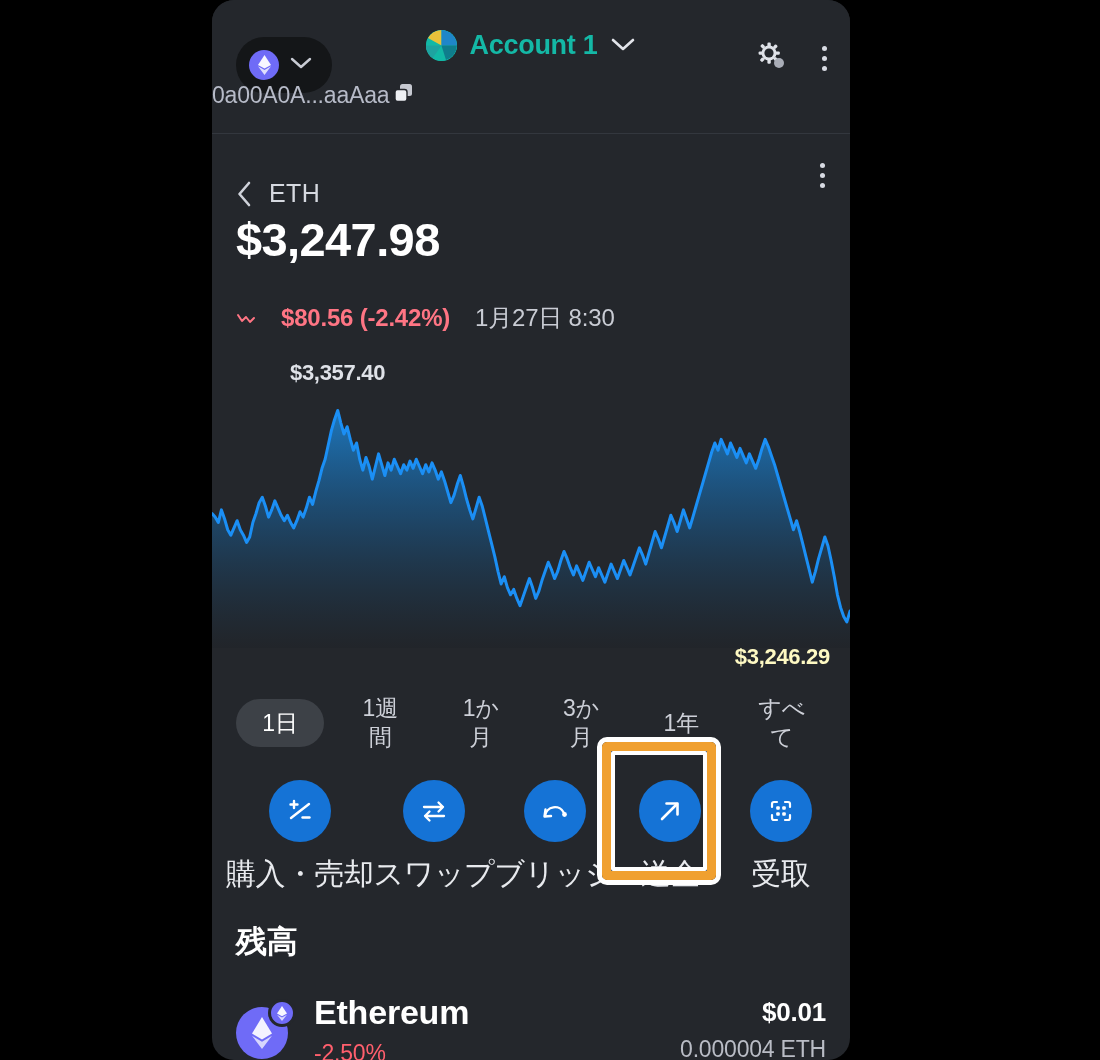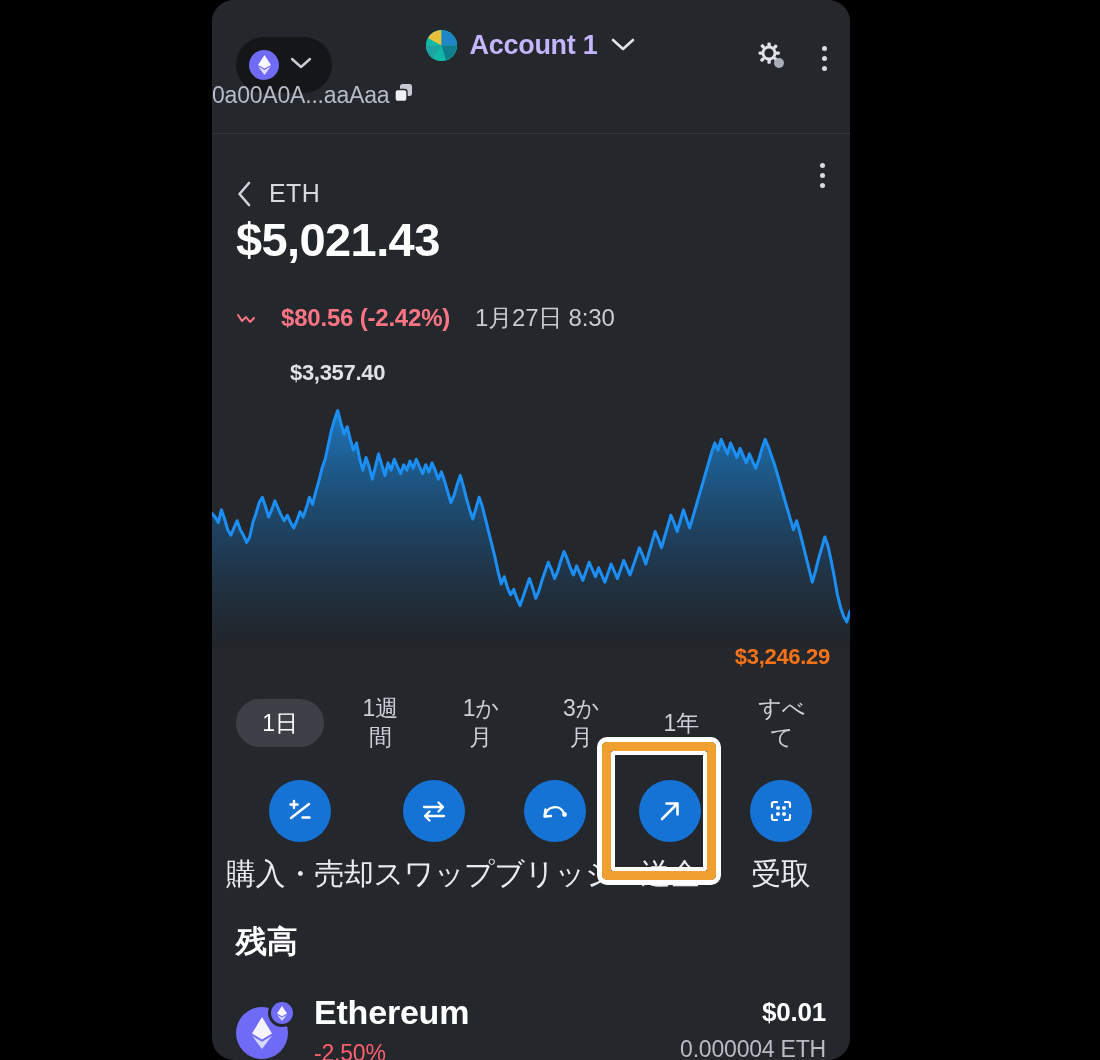--- a/index.html
+++ b/index.html
@@ -79,21 +79,21 @@
     height: 31px;
     border-radius: 50%;
     overflow: hidden;
     flex: none;
     position: relative;
     background: #14c2b0;
   }
   #account-name {
     font-size: 27px;
     font-weight: bold;
-    color: #c4b5fd;
+    color: #14b8a6;
     letter-spacing: -0.3px;
     white-space: nowrap;
   }
   #address-row {
     position: absolute;
     left: 0;
     right: 0;
     top: 80px;
     display: flex;
     align-items: center;
@@ -183,21 +183,21 @@
     font-weight: bold;
     color: #dfe2e8;
     letter-spacing: -0.3px;
   }
   #chart-min-label {
     position: absolute;
     right: 20px;
     bottom: -22px;
     font-size: 22px;
     font-weight: bold;
-    color: #f97316;
+    color: #fef9c3;
     letter-spacing: -0.3px;
   }
   
   #ranges {
     display: flex;
     margin-top: 46px;
     padding: 0 18px;
     box-sizing: border-box;
   }
   .range {
@@ -446,21 +446,21 @@
           </svg>
         </span>
         <span id="asset-symbol">ETH</span>
         <span id="asset-kebab" class="kebab">
           <i></i>
             <i></i>
             <i></i>
         </span>
       </div>
 
-      <div id="big-price">$5,021.43</div>
+      <div id="big-price">$3,247.98</div>
 
       <div id="change-row">
         <span>
           <svg width="20" height="14" viewBox="0 0 20 14">
             <path d="M2 3 L6 9 L10 5 L14 10 L18 6" fill="none" stroke="#ff7584" stroke-width="2" stroke-linecap="round" stroke-linejoin="round"></path>
           </svg>
         </span>
         <span id="change-amount">$80.56 (-2.42%)</span>
         <span id="change-time">1月27日 8:30</span>
       </div>

